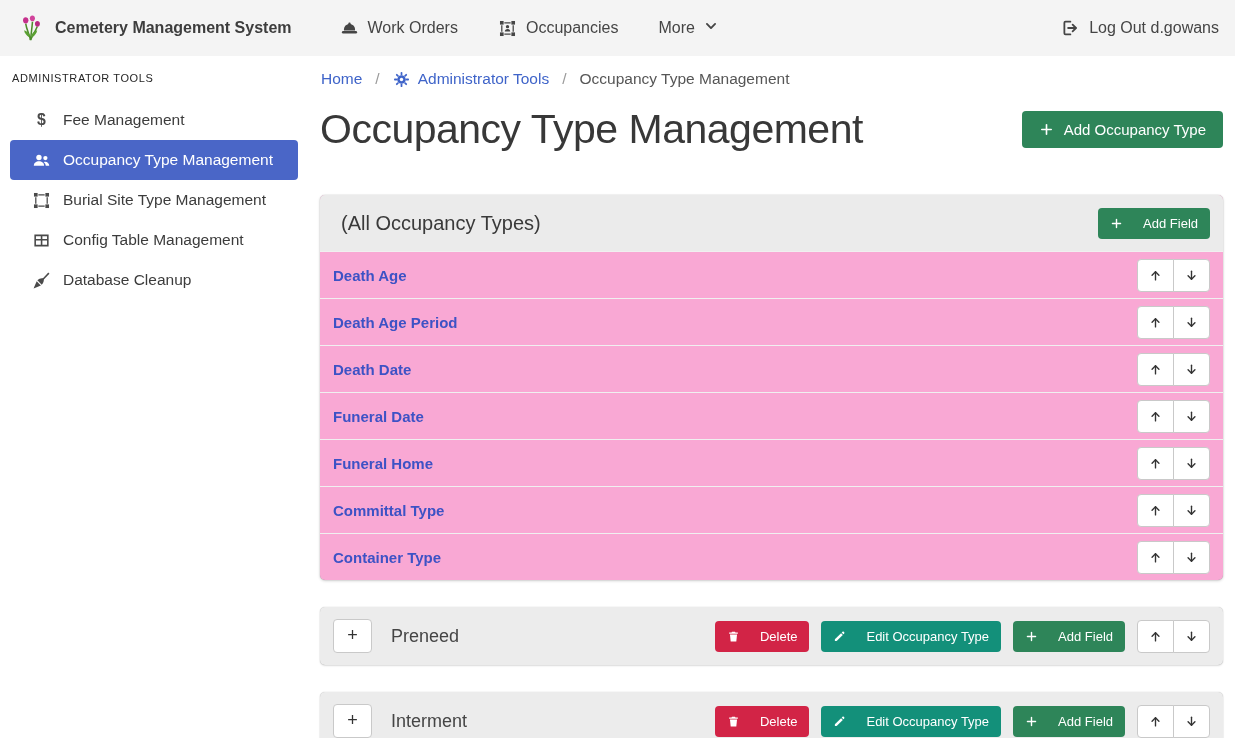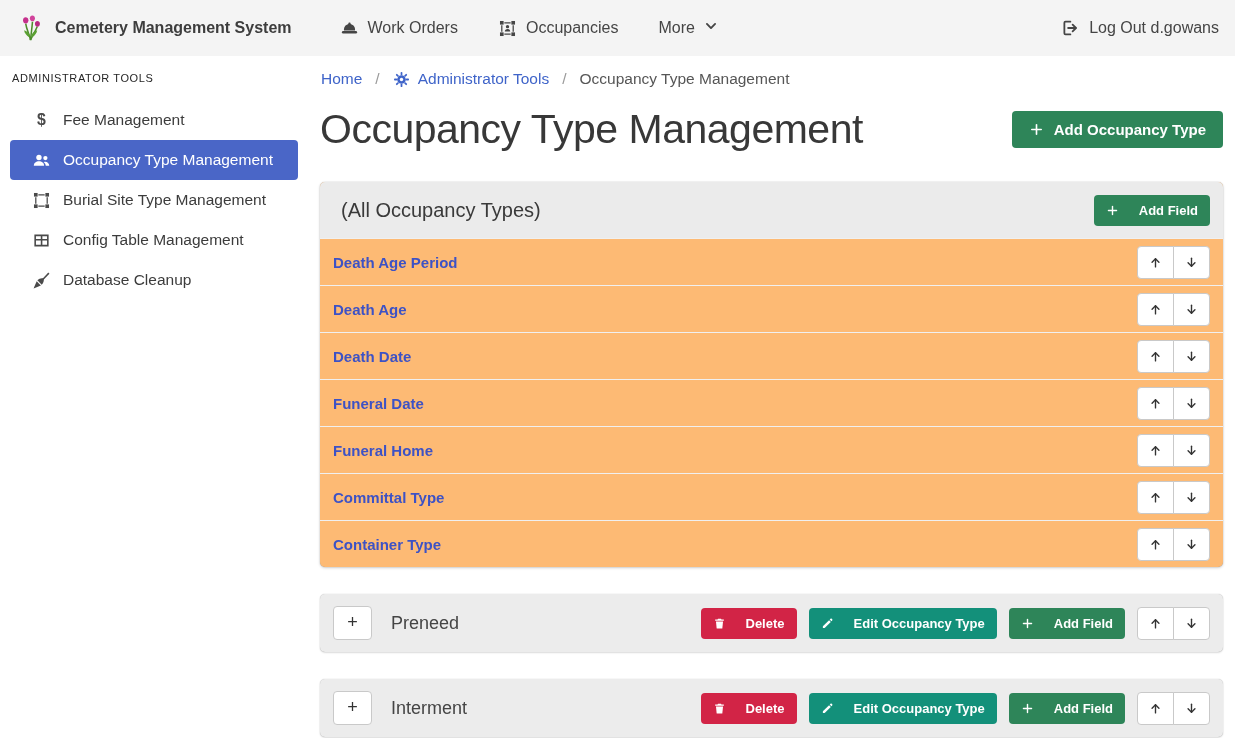--- a/index.html
+++ b/index.html
@@ -42,31 +42,31 @@
   .crumb-link{color:var(--bc-blue);text-decoration:none;display:inline-flex;align-items:center;gap:8px;cursor:pointer;}
   .crumb-link .icon{color:var(--bc-blue);}
   .crumb-link .icon svg{width:17px;height:17px;}
   .crumb-sep{color:#9a9a9a;margin:0 13px;}
   .crumb-current{color:#565656;}
 
   
   .page-head{display:flex;justify-content:space-between;align-items:center;margin-top:16px;}
   h1{margin:0;font-size:41px;font-weight:300;color:#383838;letter-spacing:-.5px;line-height:1.22;}
 
-  .btn{border:none;border-radius:4px;color:#fff;display:inline-flex;align-items:center;cursor:pointer;font-family:inherit;white-space:nowrap;font-weight:bold;}
+  .btn{border:none;border-radius:4px;color:#fff;display:inline-flex;align-items:center;cursor:pointer;font-family:inherit;white-space:nowrap;}
   .btn-lg{font-size:15px;padding:10px 17px;gap:10px;}
   .btn-lg .icon svg{width:15px;height:15px;}
   .btn-sm{font-size:13px;padding:8px 12px;gap:20px;}
   .btn-sm .icon svg{width:13px;height:13px;}
   .btn-green{background:var(--green);}
   .btn-teal{background:var(--teal);}
   .btn-red{background:var(--red);}
 
   
-  .card{margin-top:28px;border-radius:5px;background:#fdba74;overflow:hidden;
+  .card{margin-top:41px;border-radius:5px;background:#f9a8d4;overflow:hidden;
     box-shadow:0 0 1px rgba(0,0,0,.35),0 1px 3px rgba(0,0,0,.18);}
   .card-header{background:#ebebeb;height:56px;padding:0 13px 0 21px;display:flex;justify-content:space-between;align-items:center;}
   .card-title{font-size:20px;color:#3a3a3a;}
   .field-row{height:47px;display:flex;align-items:center;justify-content:space-between;padding:0 13px;border-top:1px solid #f0f0f0;}
   .field-link{font-size:15px;font-weight:700;color:var(--indigo);text-decoration:none;cursor:pointer;}
 
   .arrow-group{display:inline-flex;}
   .arrow-btn{width:37px;height:33px;background:#fff;border:1px solid #c9c9c9;color:#333;
     display:flex;align-items:center;justify-content:center;padding:0;cursor:pointer;}
   .arrow-btn.up{border-radius:4px 0 0 4px;}
@@ -253,42 +253,42 @@
               <svg viewBox="0 0 24 24" fill="none" stroke="currentColor" stroke-width="2.6" stroke-linecap="round">
                 <line x1="12" y1="4.5" x2="12" y2="19.5"></line>
                 <line x1="4.5" y1="12" x2="19.5" y2="12"></line>
               </svg>
             </span>
           <span>Add Field</span>
         </button>
       </div>
       <div>
           <div class="field-row">
+    <a class="field-link" href="#">Death Age</a>
+    <div class="arrow-group">
+      <button class="arrow-btn up">
+        <span class="icon">
+                  <svg viewBox="0 0 24 24" fill="none" stroke="currentColor" stroke-width="2.2" stroke-linecap="round" stroke-linejoin="round">
+                    <line x1="12" y1="19" x2="12" y2="6"></line>
+                    <polyline points="6.5 11.5 12 6 17.5 11.5"></polyline>
+                  </svg>
+                </span>
+      </button>
+      <button class="arrow-btn down">
+        <span class="icon">
+                  <svg viewBox="0 0 24 24" fill="none" stroke="currentColor" stroke-width="2.2" stroke-linecap="round" stroke-linejoin="round">
+                    <line x1="12" y1="5" x2="12" y2="18"></line>
+                    <polyline points="6.5 12.5 12 18 17.5 12.5"></polyline>
+                  </svg>
+                </span>
+      </button>
+    </div>
+  </div>
+          <div class="field-row">
     <a class="field-link" href="#">Death Age Period</a>
-    <div class="arrow-group">
-      <button class="arrow-btn up">
-        <span class="icon">
-                  <svg viewBox="0 0 24 24" fill="none" stroke="currentColor" stroke-width="2.2" stroke-linecap="round" stroke-linejoin="round">
-                    <line x1="12" y1="19" x2="12" y2="6"></line>
-                    <polyline points="6.5 11.5 12 6 17.5 11.5"></polyline>
-                  </svg>
-                </span>
-      </button>
-      <button class="arrow-btn down">
-        <span class="icon">
-                  <svg viewBox="0 0 24 24" fill="none" stroke="currentColor" stroke-width="2.2" stroke-linecap="round" stroke-linejoin="round">
-                    <line x1="12" y1="5" x2="12" y2="18"></line>
-                    <polyline points="6.5 12.5 12 18 17.5 12.5"></polyline>
-                  </svg>
-                </span>
-      </button>
-    </div>
-  </div>
-          <div class="field-row">
-    <a class="field-link" href="#">Death Age</a>
     <div class="arrow-group">
       <button class="arrow-btn up">
         <span class="icon">
                   <svg viewBox="0 0 24 24" fill="none" stroke="currentColor" stroke-width="2.2" stroke-linecap="round" stroke-linejoin="round">
                     <line x1="12" y1="19" x2="12" y2="6"></line>
                     <polyline points="6.5 11.5 12 6 17.5 11.5"></polyline>
                   </svg>
                 </span>
       </button>
       <button class="arrow-btn down">

